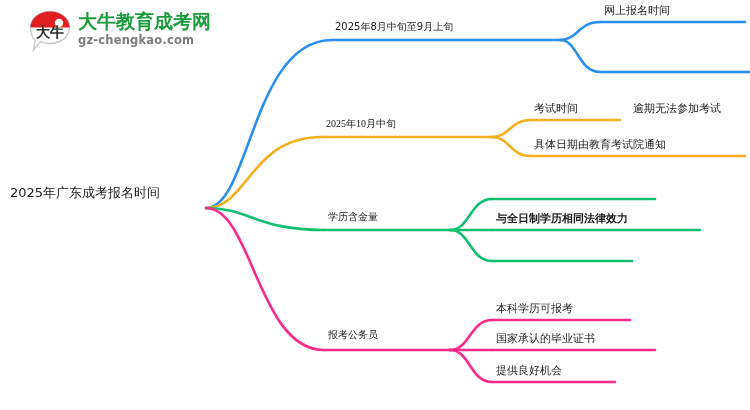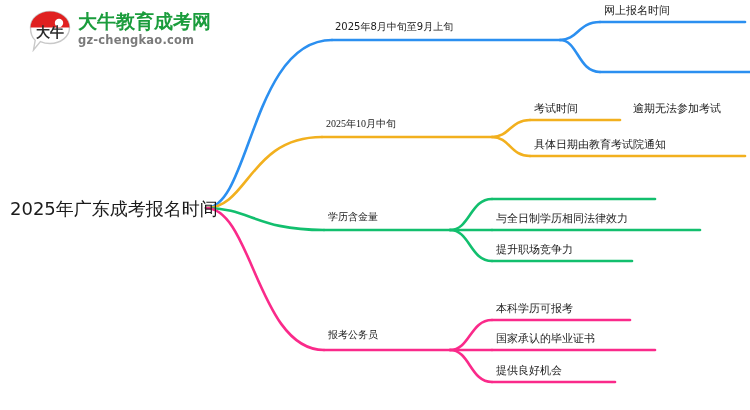--- a/index.html
+++ b/index.html
@@ -65,23 +65,23 @@
   }
 
   
   .node {
     position: absolute;
     white-space: nowrap;
     color: #1b1b1b;
     font-family: "DejaVu Sans", "Liberation Sans", sans-serif;
   }
   .node-root {
-    font-size: 18px;
+    font-size: 13px;
     left: 10px;
-    top: 197px;
+    top: 184px;
   }
   .node-l2 {
     font-size: 10px;
   }
   .node-l3 {
     font-size: 11px;
   }
 </style>
 </head>
 <body>
@@ -155,21 +155,20 @@
 
   <div class="node node-l2" style="left:335px; top:20px;">2025年8月中旬至9月上旬</div>
   <div class="node node-l3" style="left:604px; top:3px;">网上报名时间</div>
   <div class="node node-l3" style="left:633px; top:53px;margin-top:48px;">逾期无法参加考试</div>
 
   <div class="node node-l2" style="left:326px; top:117px;font-family:Liberation Serif, serif;">2025年10月中旬</div>
   <div class="node node-l3" style="left:534px; top:101px;">考试时间</div>
   <div class="node node-l3" style="left:534px; top:137px;">具体日期由教育考试院通知</div>
 
   <div class="node node-l2" style="left:328px; top:210px;">学历含金量</div>
-  <div class="node node-l3" style="left:496px; top:211px;">与全日制学历相同法律效力</div>
-  <div class="node node-l3" style="left:496px; top:242px;">提升职场竞争力</div>
+  <div class="node node-l3" style="left:496px; top:211px;font-weight:bold;">与全日制学历相同法律效力</div>
 
   <div class="node node-l2" style="left:328px; top:328px;">报考公务员</div>
   <div class="node node-l3" style="left:496px; top:331px;">国家承认的毕业证书</div>
   <div class="node node-l3" style="left:496px; top:301px;">本科学历可报考</div>
   <div class="node node-l3" style="left:496px; top:363px;">提供良好机会</div>
 
 </div>
 
 </body></html>

